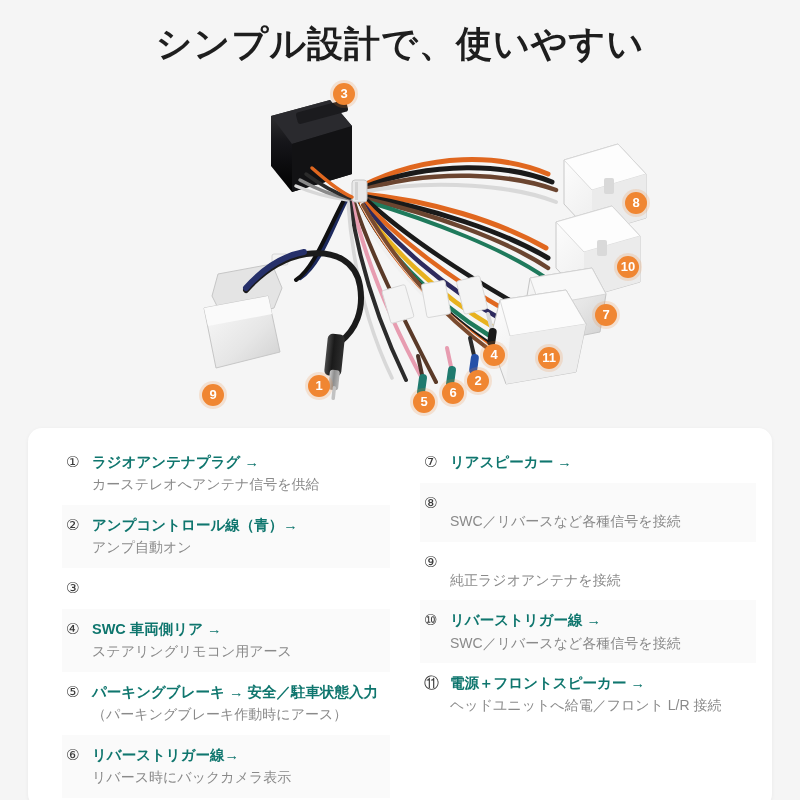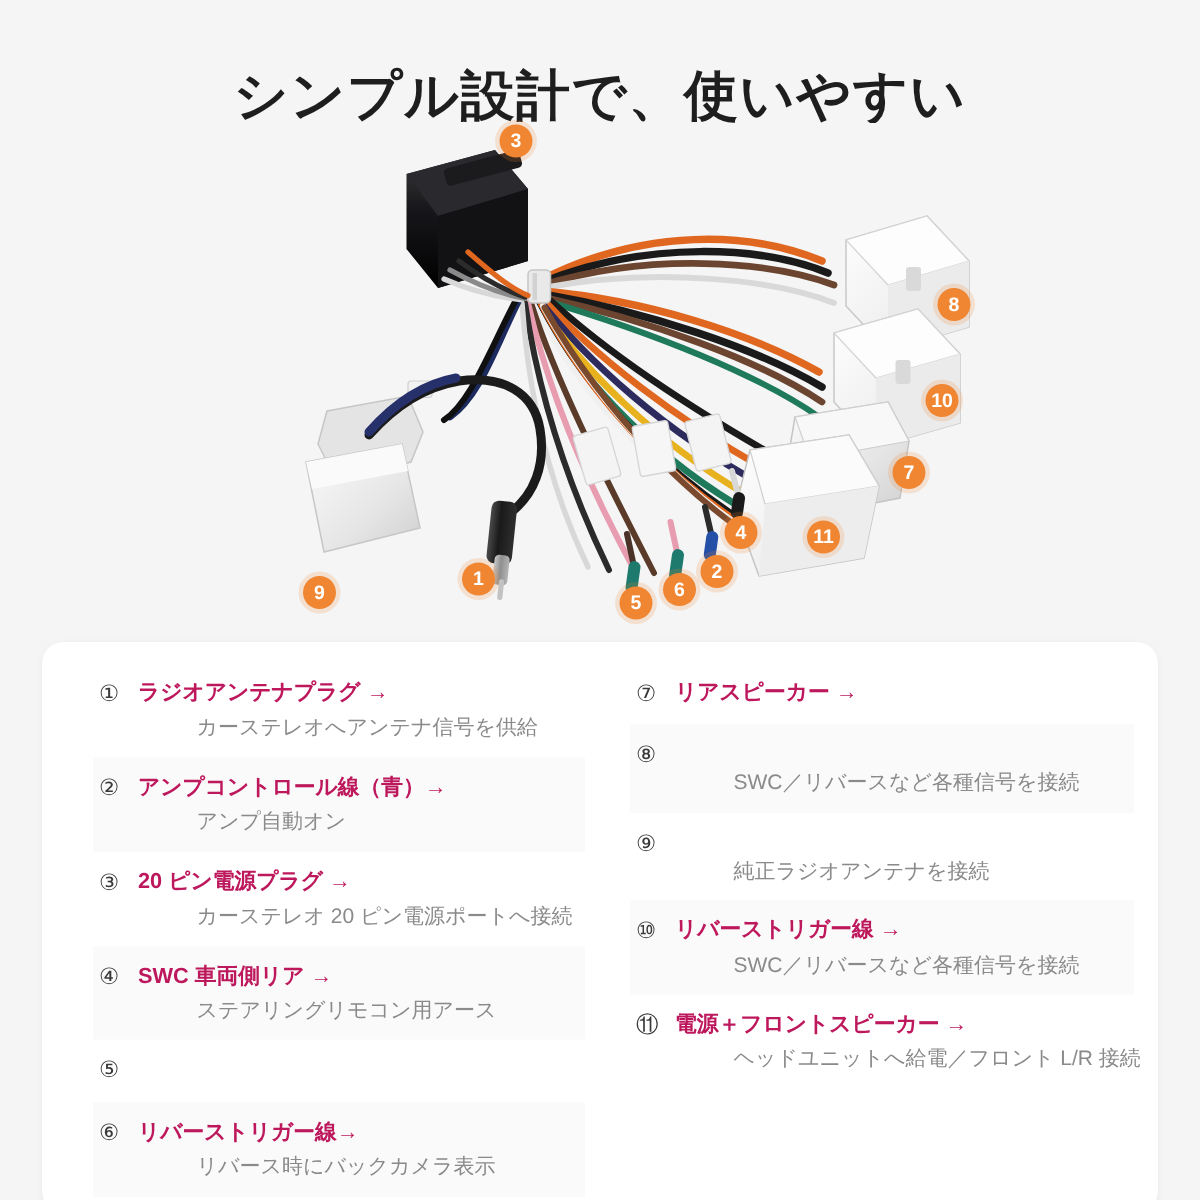--- a/index.html
+++ b/index.html
@@ -20,21 +20,20 @@
     position: absolute;
     top: 22px;
     left: 0;
     width: 800px;
     text-align: center;
     font-size: 36px;
     font-weight: 700;
     color: #1e1e1e;
     letter-spacing: 1px;
     line-height: 1.2;
-    margin-top: 20px;
   }
 
   
   .stage {
     position: absolute;
     top: 82px;
     left: 0;
     width: 800px;
     height: 340px;
     background: #f5f5f5;
@@ -109,31 +108,30 @@
   }
 
   .item-text {
     flex: 1 1 auto;
     min-width: 0;
   }
 
   .item-title {
     font-size: 14.5px;
     font-weight: 700;
-    color: #be185d;
+    color: #0f766e;
     line-height: 1.55;
     white-space: nowrap;
   }
   .item-desc {
     font-size: 14px;
     font-weight: 400;
     color: #8a8a8a;
     line-height: 1.6;
     white-space: nowrap;
-    margin-left: 39px;
   }
 </style>
 </head>
 <body>
 
 <div class="title">シンプル設計で、使いやすい</div>
 
 <div class="stage">
   <svg class="harness-svg" width="800" height="340" viewBox="0 0 800 340">
     <defs>
@@ -308,34 +306,34 @@
       </div>
       <div class="legend-item alt">
         <span class="item-num">②</span>
         <span class="item-text">
           <span class="item-title">アンプコントロール線（青）→</span><br>
           <span class="item-desc">アンプ自動オン</span>
         </span>
       </div>
       <div class="legend-item">
         <span class="item-num">③</span>
-        <span class="item-text">
-          <span class="item-title">20 ピン電源プラグ →</span><br>
-          <span class="item-desc">カーステレオ 20 ピン電源ポートへ接続</span>
-        </span>
       </div>
       <div class="legend-item alt">
         <span class="item-num">④</span>
         <span class="item-text">
           <span class="item-title">SWC 車両側リア →</span><br>
           <span class="item-desc">ステアリングリモコン用アース</span>
         </span>
       </div>
       <div class="legend-item">
         <span class="item-num">⑤</span>
+        <span class="item-text">
+          <span class="item-title">パーキングブレーキ → 安全／駐車状態入力</span><br>
+          <span class="item-desc">（パーキングブレーキ作動時にアース）</span>
+        </span>
       </div>
       <div class="legend-item alt">
         <span class="item-num">⑥</span>
         <span class="item-text">
           <span class="item-title">リバーストリガー線→</span><br>
           <span class="item-desc">リバース時にバックカメラ表示</span>
         </span>
       </div>
     </div>
 

